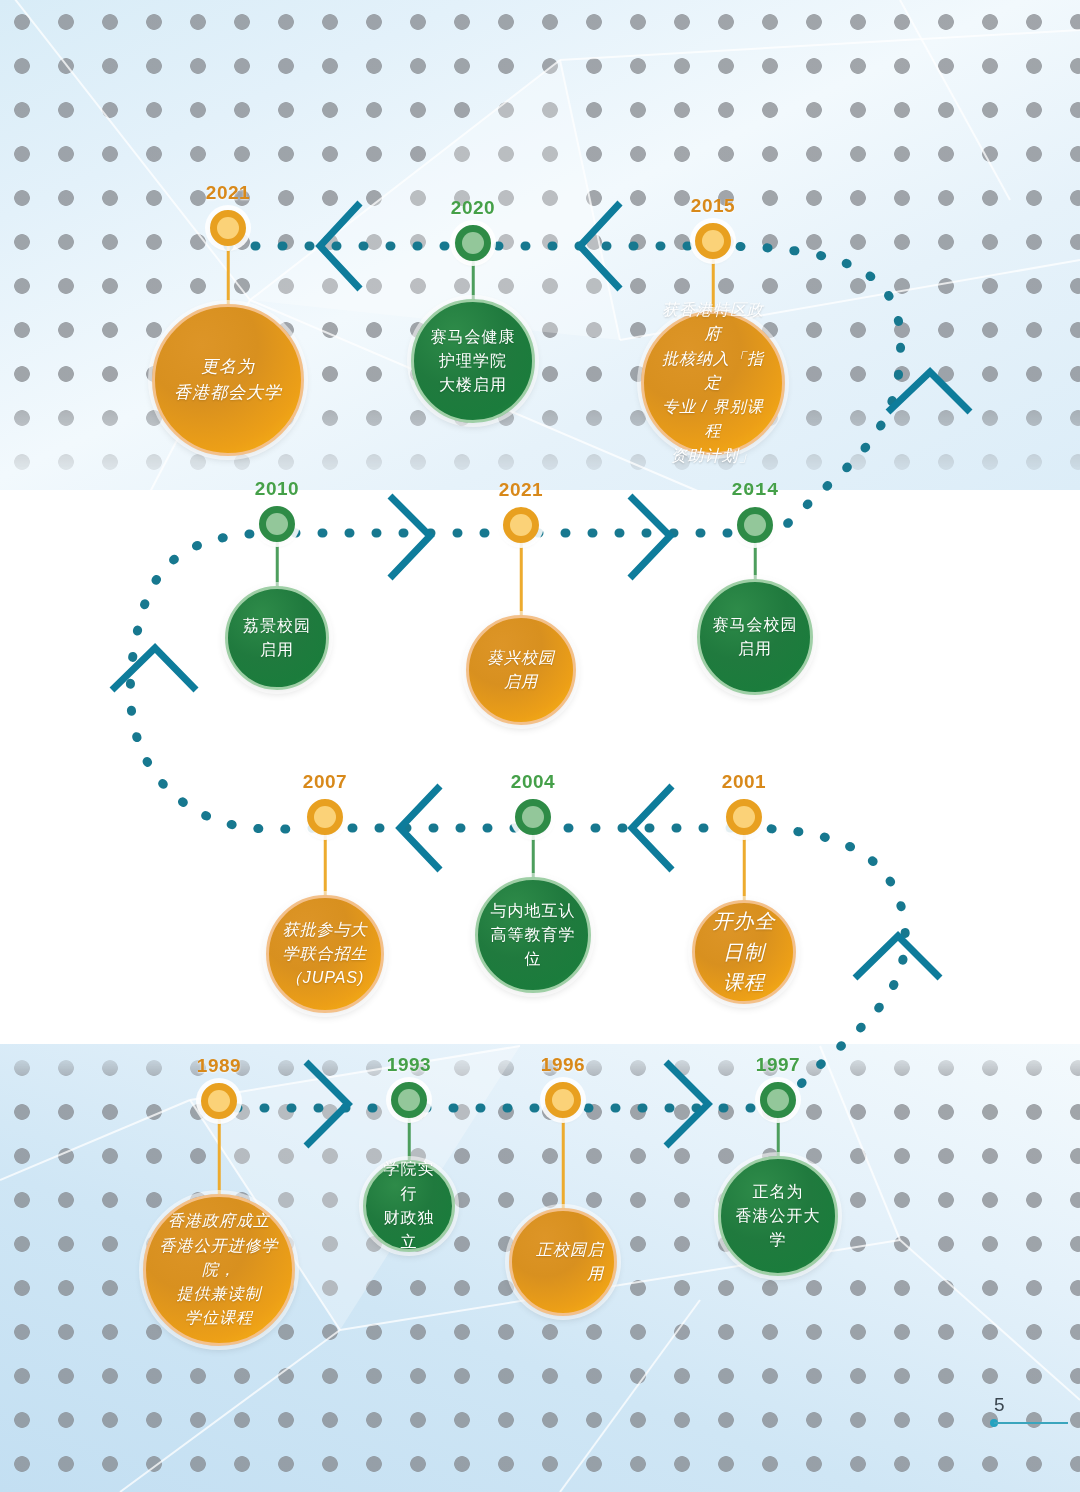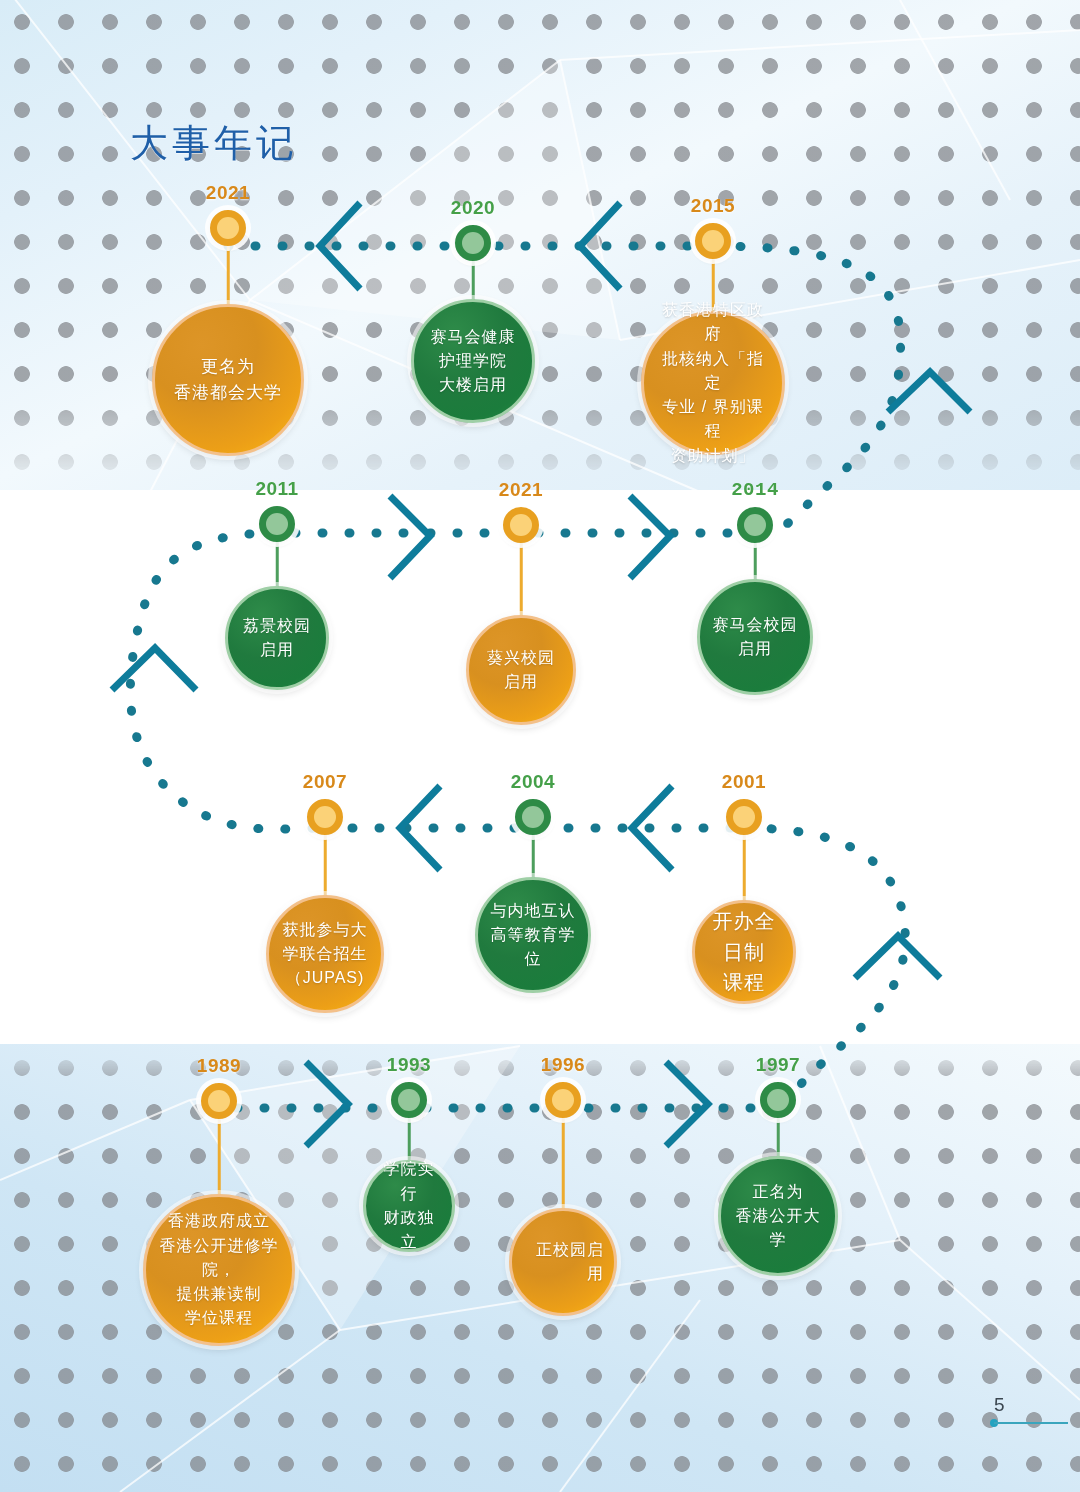--- a/index.html
+++ b/index.html
@@ -111,20 +111,21 @@
     text-align: center;
     color: #ffffff;
     line-height: 1.52;
     letter-spacing: 1px;
     text-shadow: 0 1px 2px rgba(0,0,0,0.18);
     box-shadow: 0 0 0 4px rgba(255,255,255,0.55), 0 3px 9px rgba(0,0,0,0.16);
   }
   .bubble.orange {
     background: radial-gradient(circle at 32% 26%, #dd9527 0%, #d8901f 38%, #ec9f17 72%, #fcb813 100%);
     border: 3px solid #f3c08a;
+    font-style: italic;
   }
   .bubble.green {
     background: radial-gradient(circle at 34% 26%, #2e8b49 0%, #207a3e 45%, #1b7c3c 75%, #2a8b46 100%);
     border: 3px solid #9fcfa6;
   }
   .bubble span { display: block; padding: 0 10px; }
 
   
   .pagenum {
     position: absolute; right: 12px; bottom: 62px;
@@ -208,21 +209,20 @@
       <path d="M630,496 L670,536 L630,578"></path>
       <path d="M112,690 L155,648 L196,690"></path>
       <path d="M440,786 L400,828 L440,870"></path>
       <path d="M672,786 L632,828 L672,870"></path>
       <path d="M855,978 L898,936 L940,978"></path>
       <path d="M306,1062 L348,1104 L306,1146"></path>
       <path d="M666,1062 L708,1104 L666,1146"></path>
     </g>
   </svg>
 
-  <div class="page-title">大事年记</div>
 
   <div id="nodes">
       <div class="node" style="left: 228px; top: 0px; width: 0px;">
         <div class="year orange" style="top: 182px;">2021</div>
         <div class="stem orange" style="top: 242px; height: 66px;"></div>
         <div class="marker orange" style="top: 210px;"></div>
         <div class="bubble orange" style="width: 152px; height: 152px; top: 304px; font-size: 17px;">
           <span>更名为<br>香港都会大学</span>
         </div>
       </div>
@@ -236,21 +236,21 @@
       </div>
       <div class="node" style="left: 713px; top: 0px; width: 0px;">
         <div class="year orange" style="top: 195px;">2015</div>
         <div class="stem orange" style="top: 255px; height: 60px;"></div>
         <div class="marker orange" style="top: 223px;"></div>
         <div class="bubble orange" style="width: 144px; height: 144px; top: 311px; font-size: 16px;">
           <span>获香港特区政府<br>批核纳入「指定<br>专业 / 界别课程<br>资助计划」</span>
         </div>
       </div>
       <div class="node" style="left: 277px; top: 0px; width: 0px;">
-        <div class="year green" style="top: 478px;">2011</div>
+        <div class="year green" style="top: 478px;">2010</div>
         <div class="stem green" style="top: 538px; height: 52px;"></div>
         <div class="marker green" style="top: 506px;"></div>
         <div class="bubble green" style="width: 104px; height: 104px; top: 586px; font-size: 16px;">
           <span>荔景校园<br>启用</span>
         </div>
       </div>
       <div class="node" style="left: 521px; top: 0px; width: 0px;">
         <div class="year orange" style="top: 479px;">2021</div>
         <div class="stem orange" style="top: 539px; height: 80px;"></div>
         <div class="marker orange" style="top: 507px;"></div>

